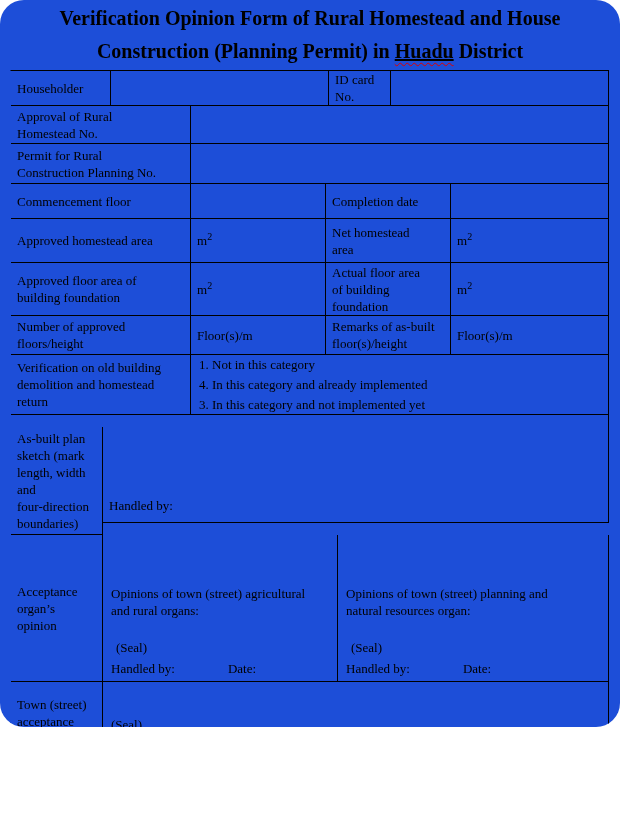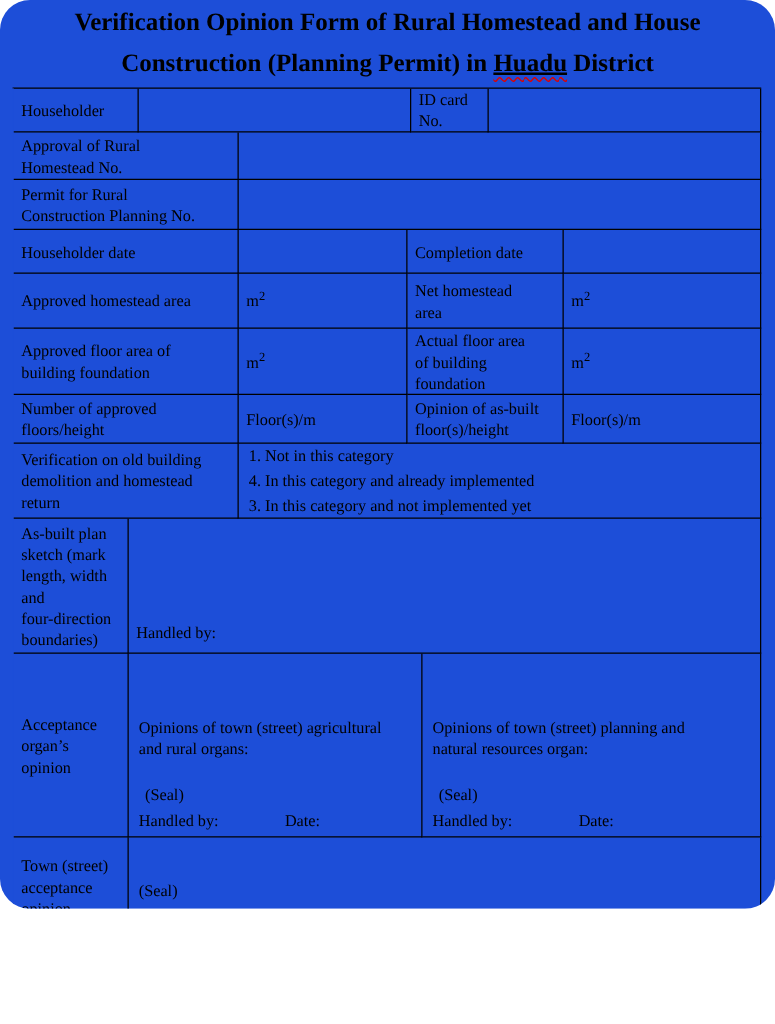--- a/index.html
+++ b/index.html
@@ -34,21 +34,21 @@
   
   .h1{height:35px}.h2{height:40px}.h3{height:38px}.h4{height:35px}
   .h5{height:44px}.h6{height:53px}.h7{height:39px}.h8{height:60px}
   .h9{height:108px}.h10{height:147px}.h11{height:80px}.h12{height:60px}
   
   .w100{width:100px}.w218{width:218px}.w62{width:62px}
   .w180{width:180px}.w418{width:418px}.w135{width:135px}.w125{width:125px}.w158{width:158px}
   .w92{width:92px}.w506{width:506px}.w235{width:235px}.w271{width:271px}
   sup{font-size:10px;line-height:0;}
   .opts{line-height:20px;padding-left:8px;font-family:Liberation Serif, serif;}
-  .sketch-label{justify-content:flex-start;padding-top:3px;}
+  .sketch-label{justify-content:flex-start;padding-top:3px;margin-top:12px;}
   .bottom-align{justify-content:flex-end;padding-bottom:8px;}
   .op-cell{justify-content:flex-end;padding-top:26px;padding-left:8px;}
   .seal{margin-top:20px;padding-left:5px;}
   .handled{margin-top:3px;line-height:20px;}
   .gap-date{margin-left:53px;}
   .town-content{justify-content:flex-end;padding-bottom:6px;padding-left:8px;line-height:20px;}
   .gap-date-wide{margin-left:240px;}
 </style>
 </head>
 <body>
@@ -92,21 +92,21 @@
         <div class="line">Permit for Rural</div>
         <div class="line">Construction Planning No.</div>
       </div>
       <div class="c h2 w418">
         <div></div>
       </div>
     </div>
 
     <div class="row">
       <div class="c h4 w180">
-        <div>Householder date</div>
+        <div>Commencement floor</div>
       </div>
       <div class="c h4 w135">
         <div></div>
       </div>
       <div class="c h4 w125">
         <div>Completion date</div>
       </div>
       <div class="c h4 w158">
         <div></div>
       </div>
@@ -148,21 +148,21 @@
 
     <div class="row">
       <div class="c h7 w180">
         <div class="line">Number of approved</div>
         <div class="line">floors/height</div>
       </div>
       <div class="c h7 w135">
         <div>Floor(s)/m</div>
       </div>
       <div class="c h7 w125">
-        <div class="line">Opinion of as-built</div>
+        <div class="line">Remarks of as-built</div>
         <div class="line">floor(s)/height</div>
       </div>
       <div class="c h7 w158">
         <div>Floor(s)/m</div>
       </div>
     </div>
 
     <div class="row">
       <div class="c h8 w180">
         <div class="line">Verification on old building</div>

